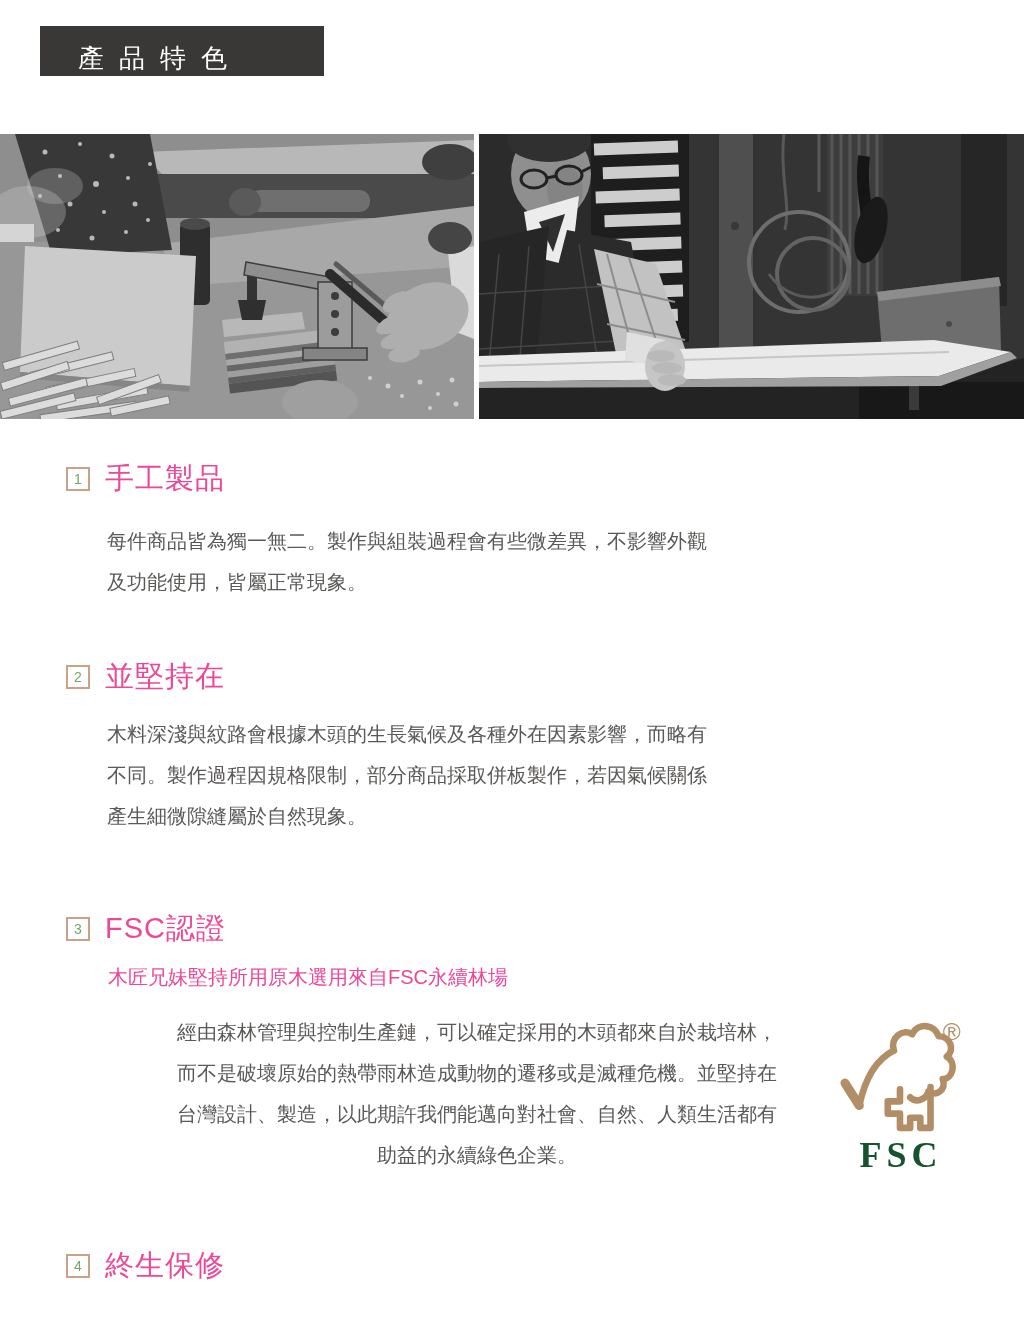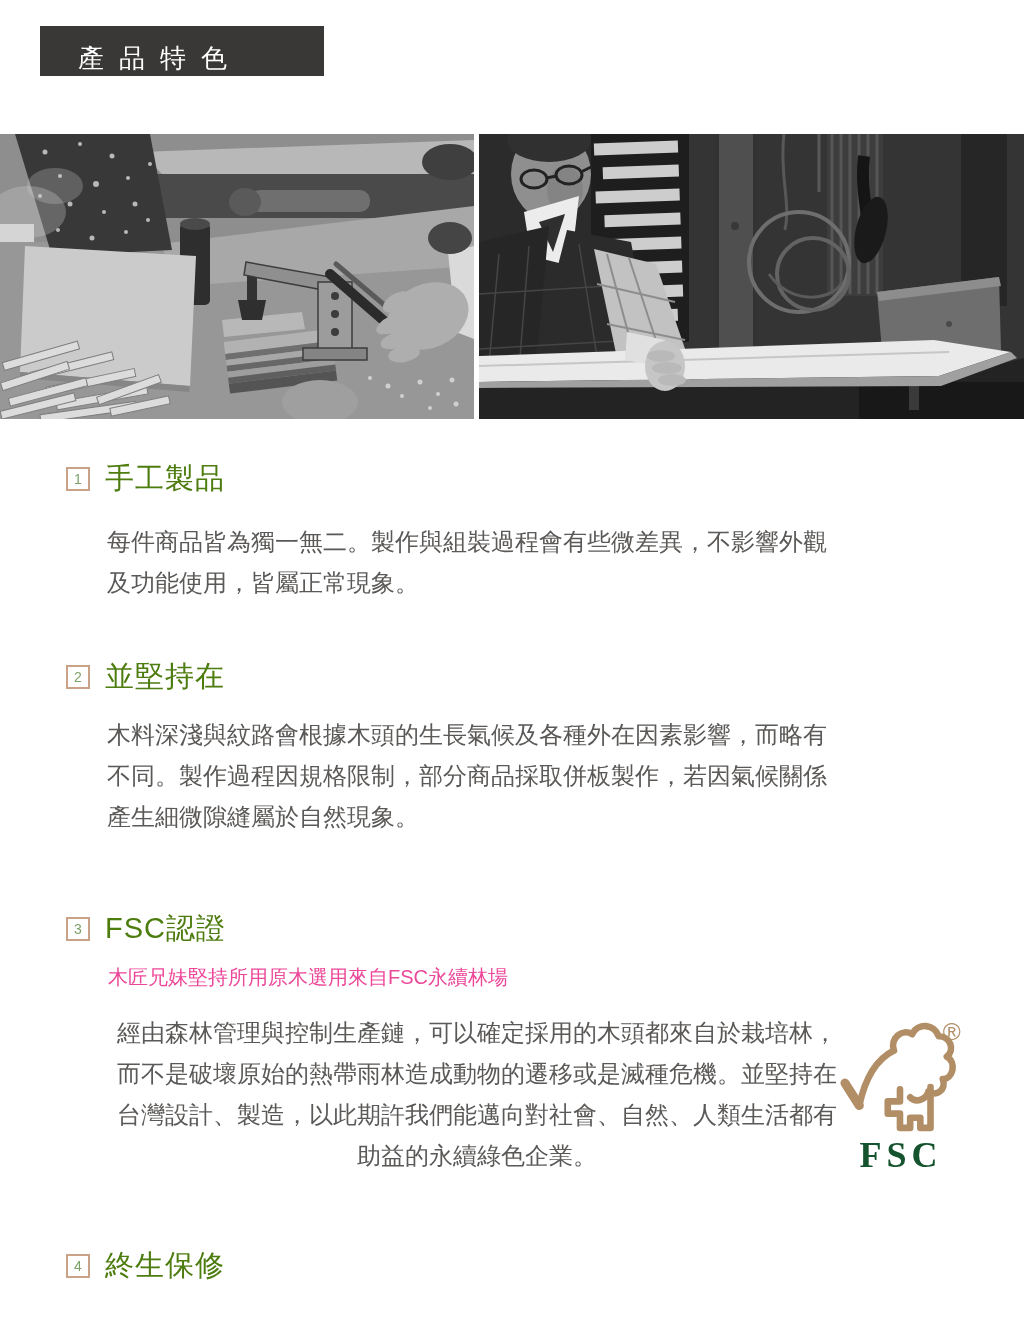--- a/index.html
+++ b/index.html
@@ -17,24 +17,24 @@
   
   .photo-strip{position:absolute;left:0;top:134px;width:1024px;height:285px;display:flex;gap:5px;}
   .photo{display:block;height:285px;}
   
   .sec-head{position:absolute;left:66px;display:flex;align-items:center;height:30px;}
   .num-badge{
     width:24px;height:24px;border:2px solid #c9a287;box-sizing:border-box;
     color:#7da267;font-size:14px;display:flex;align-items:center;justify-content:center;
     background:#ffffff;flex:0 0 auto;
   }
-  .sec-title{font-size:29px;color:#4d7c0f;font-weight:400;margin:0 0 0 15px;letter-spacing:1px;}
+  .sec-title{font-size:29px;color:#ec4899;font-weight:400;margin:0 0 0 15px;letter-spacing:1px;}
   .sec-body{
     position:absolute;left:107px;width:740px;margin:0;
-    font-size:24px;line-height:41px;color:#5b5957;white-space:pre-line;
+    font-size:20px;line-height:41px;color:#5b5957;white-space:pre-line;
   }
   .sec-subtitle{position:absolute;left:108px;top:964px;margin:0;font-size:20px;color:#ec4899;}
   .head-1{top:464px;} .body-1{top:521px;}
   .head-2{top:662px;} .body-2{top:714px;}
   .head-3{top:914px;} .body-3{top:1012px;text-align:center;}
   .head-4{top:1251px;}
   
   .fsc-logo{position:absolute;left:836px;top:1020px;width:130px;text-align:center;}
   .fsc-word{
     font-family:"Liberation Serif","DejaVu Serif",serif;

